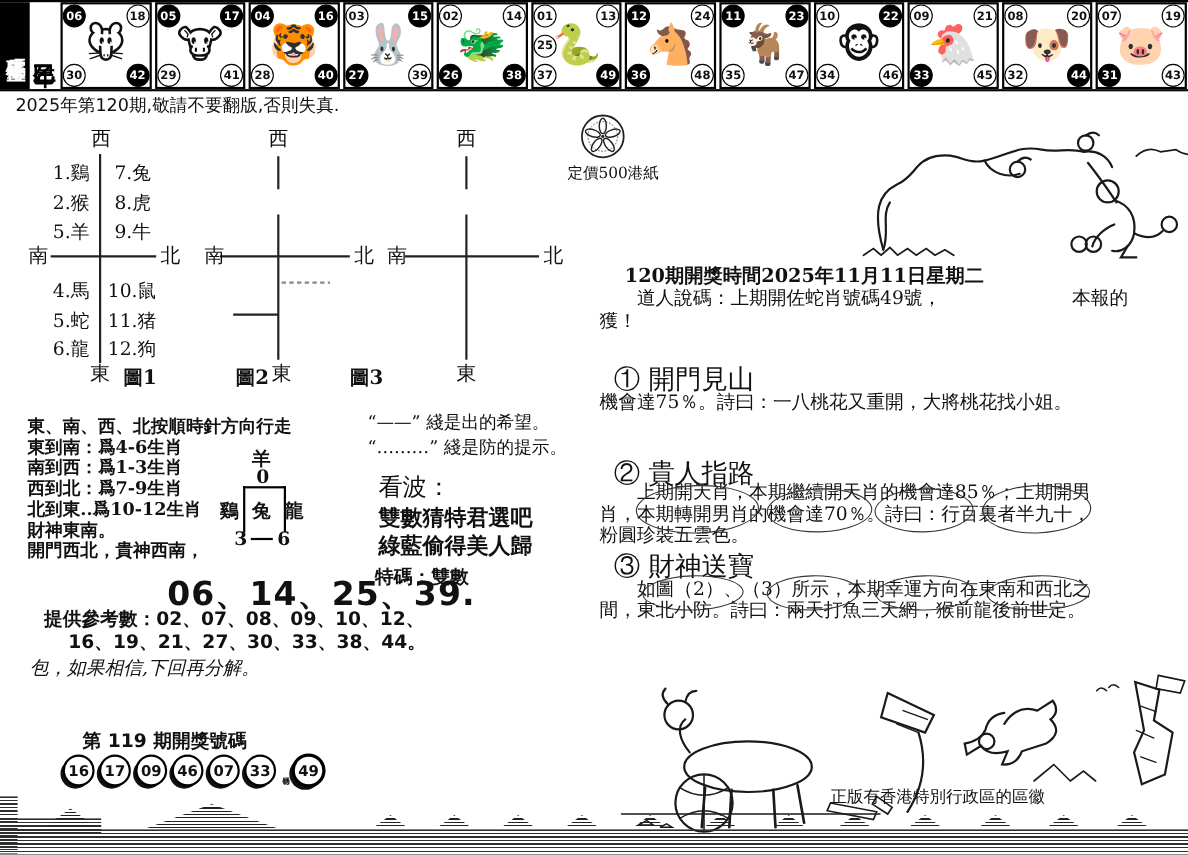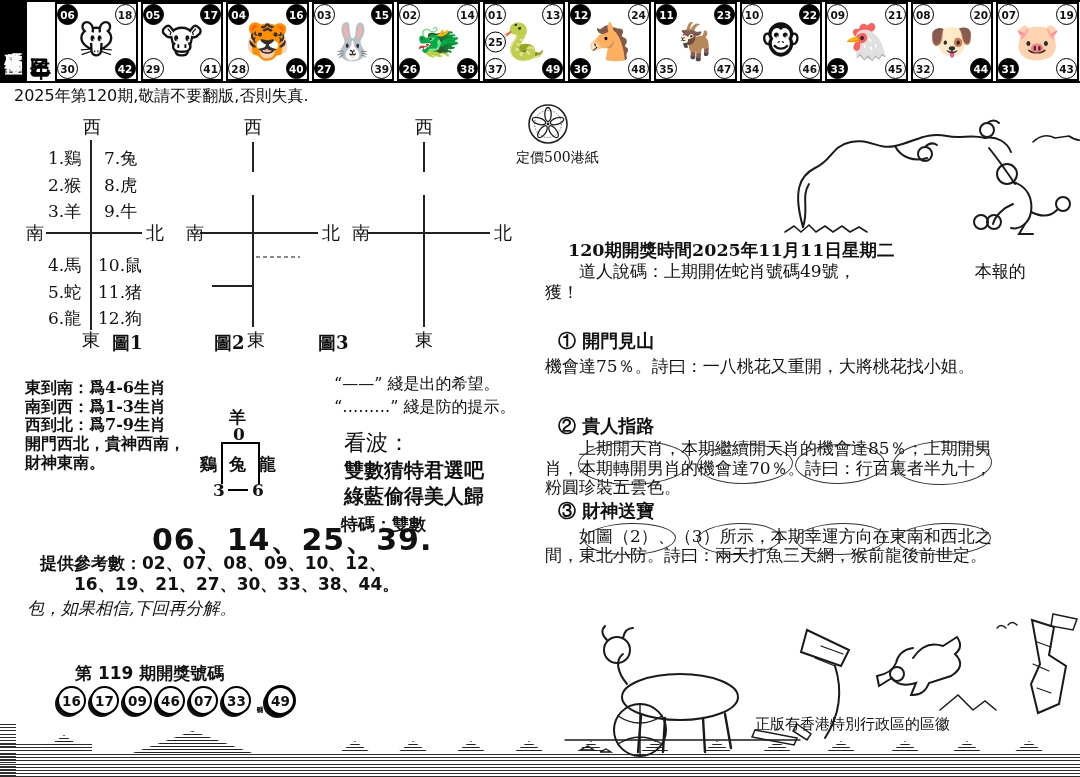--- a/index.html
+++ b/index.html
@@ -32,21 +32,21 @@
   .caption{position:absolute;font-size:18px;font-weight:bold;}
   
   .rules{left:25px;top:379px;}
   .ruleline{font-size:16px;line-height:18.7px;font-weight:600;}
   .mini{font-size:17px;font-weight:600;}
   .minibox{left:221px;top:442px;width:35px;height:40px;border:2px solid #000;border-bottom:none;}
   .minidash{left:228px;top:489px;width:20px;height:2px;background:#000;}
   .bignums{left:152px;top:520px;font-family:"DejaVu Sans",sans-serif;font-size:30px;font-weight:bold;letter-spacing:1px;}
   .ref{left:40px;top:553px;font-family:"DejaVu Sans",sans-serif;font-size:17px;font-weight:600;}
   .refline{line-height:21px;white-space:nowrap;}
-  .ref2{margin-left:34px;}
+  .ref2{margin-left:22px;}
   .disc{left:27px;top:597px;font-style:italic;}
   .discline{font-size:17px;line-height:22px;white-space:nowrap;}
   .prevtitle{left:75px;top:662px;font-family:"DejaVu Sans",sans-serif;font-size:17px;font-weight:600;}
   .balls{left:57px;top:685px;display:flex;align-items:center;}
   .ball{width:25px;height:25px;border:2.5px solid #000;border-radius:50%;background:#fff;margin-right:4px;
         display:flex;align-items:center;justify-content:center;font-family:"DejaVu Sans",sans-serif;
         font-size:13.5px;font-weight:bold;box-shadow:-3px 3px 0 -1px #111;}
   .ball.special{border-width:3px;}
   .speclabel{writing-mode:vertical-rl;text-orientation:upright;font-size:6.5px;line-height:8px;width:9px;margin-right:1px;}
   
@@ -56,21 +56,21 @@
   .poem{left:344px;top:457px;font-family:"DejaVu Sans",sans-serif;}
   .poemline{font-size:20px;font-weight:bold;line-height:26px;white-space:nowrap;}
   .teama{left:341px;top:513px;font-size:17px;font-weight:600;}
   
   .emblem{left:527px;top:103px;}
   .price{left:516px;top:149px;font-size:14px;}
   
   .drawtime{left:568px;top:238px;font-size:17.5px;font-weight:bold;white-space:nowrap;}
   .intro{left:545px;top:261px;}
   .rline{font-size:17px;line-height:20.5px;white-space:nowrap;}
-  .sechead{position:absolute;font-size:18px;font-weight:bold;white-space:nowrap;}
+  .sechead{position:absolute;font-size:24px;font-weight:normal;white-space:nowrap;}
   .secbody{position:absolute;}
   .sb2 .rline{line-height:19.7px;}
   .sb3 .rline{line-height:18.8px;}
   .oval{position:absolute;border:1.5px solid #333;border-radius:50%;transform:rotate(-1.5deg);}
   .footnote{left:755px;top:715px;font-size:15px;}
   
   .hlines{background:repeating-linear-gradient(to bottom,#2e2e2e 0 1px,transparent 1px 3.2px);}
   .pyr{position:absolute;background:repeating-linear-gradient(to bottom,#222 0 1px,transparent 1px 3px);
        clip-path:polygon(50% 0,100% 100%,0 100%);}
   .band{left:0;top:754px;width:1080px;height:23px;}
@@ -190,21 +190,21 @@
 </svg>
 
 <span class="dlabel" style="left:83px;top:118px">西</span>
 <span class="dlabel" style="left:26px;top:224px">南</span>
 <span class="dlabel" style="left:146px;top:224px">北</span>
 <span class="dlabel" style="left:82px;top:331px">東</span>
 <span class="caption" style="left:112px;top:331px">圖1</span>
 <div class="qlist" style="left:48px;top:145px">
     <div class="qline">1.鷄</div>
     <div class="qline">2.猴</div>
-    <div class="qline">3.羊</div>
+    <div class="qline">5.羊</div>
   </div>
 <div class="qlist" style="left:104px;top:145px">
     <div class="qline">7.兔</div>
     <div class="qline">8.虎</div>
     <div class="qline">9.牛</div>
   </div>
 <div class="qlist" style="left:48px;top:252px">
     <div class="qline">4.馬</div>
     <div class="qline">5.蛇</div>
     <div class="qline">6.龍</div>
@@ -221,25 +221,27 @@
 <span class="caption" style="left:214px;top:331px">圖2</span>
 <span class="dlabel" style="left:247px;top:331px">東</span>
 
 <span class="dlabel" style="left:415px;top:118px">西</span>
 <span class="dlabel" style="left:352px;top:224px">南</span>
 <span class="dlabel" style="left:494px;top:224px">北</span>
 <span class="caption" style="left:318px;top:331px">圖3</span>
 <span class="dlabel" style="left:415px;top:331px">東</span>
 
 <div class="abs rules">
+    <div class="ruleline">東、南、西、北按順時針方向行走</div>
     <div class="ruleline">東到南：爲4-6生肖</div>
     <div class="ruleline">南到西：爲1-3生肖</div>
     <div class="ruleline">西到北：爲7-9生肖</div>
+    <div class="ruleline">北到東..爲10-12生肖</div>
+    <div class="ruleline">財神東南。</div>
     <div class="ruleline">開門西北，貴神西南，</div>
-    <div class="ruleline">財神東南。</div>
   </div>
 
 <span class="abs mini" style="left:229px;top:406px">羊</span>
 <span class="abs mini" style="left:233px;top:424px">0</span>
 <div class="abs minibox"></div>
 <span class="abs mini" style="left:200px;top:453px">鷄</span>
 <span class="abs mini" style="left:229px;top:453px">兔</span>
 <span class="abs mini" style="left:259px;top:453px">龍</span>
 <span class="abs mini" style="left:213px;top:480px">3</span>
 <div class="abs minidash"></div>

